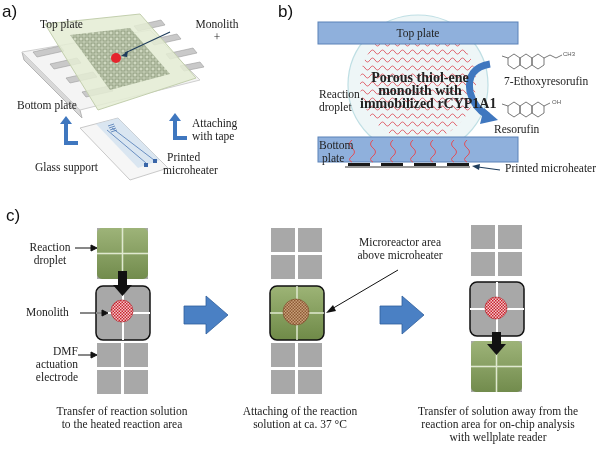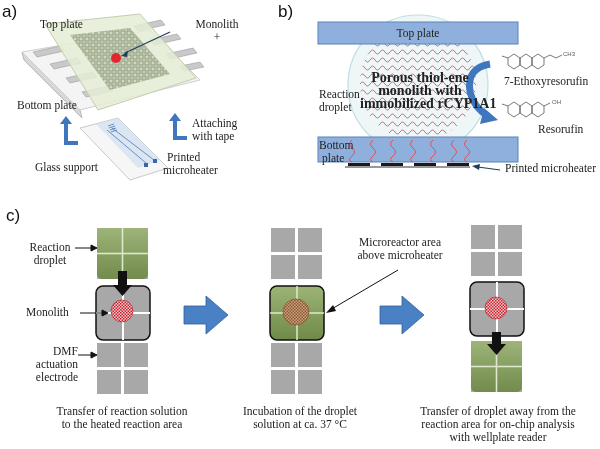--- a/index.html
+++ b/index.html
@@ -222,21 +222,21 @@
 </div>
 <div class="abs lbl" style="left:319px;top:88px;">
   <div>Reaction</div>
   <div>droplet</div>
 </div>
 <div class="abs lbl" style="left:319px;top:139px;">
   <div>Bottom</div>
   <div style="padding-left:3px">plate</div>
 </div>
 <div class="abs lbl" style="left:504px;top:75px;">7-Ethoxyresorufin</div>
-<div class="abs lbl" style="left:538px;top:123px;font-family:Liberation Serif, serif;">Resorufin</div>
+<div class="abs lbl" style="left:494px;top:123px;font-family:Liberation Serif, serif;">Resorufin</div>
 <div class="abs" style="left:563px;top:51px;font-size:6px;color:#555;font-family:'Liberation Sans',sans-serif;">CH3</div>
 <div class="abs" style="left:552px;top:99px;font-size:6px;color:#555;font-family:'Liberation Sans',sans-serif;">OH</div>
 <div class="abs lbl" style="left:505px;top:162px;">Printed microheater</div>
 
 <div class="abs panel-label" style="left:6px;top:206px;">c)</div>
 <div class="abs lbl c" style="left:22px;top:241px;width:56px;">
   <div>Reaction</div>
   <div>droplet</div>
 </div>
 <div class="abs lbl" style="left:26px;top:306px;">Monolith</div>
@@ -247,20 +247,20 @@
 </div>
 <div class="abs lbl c" style="left:340px;top:236px;width:120px;">
   <div>Microreactor area</div>
   <div>above microheater</div>
 </div>
 <div class="abs lbl c" style="left:42px;top:405px;width:160px;">
   <div>Transfer of reaction solution</div>
   <div>to the heated reaction area</div>
 </div>
 <div class="abs lbl c" style="left:230px;top:405px;width:140px;">
-  <div>Incubation of the droplet</div>
+  <div>Attaching of the reaction</div>
   <div>solution at ca. 37 °C</div>
 </div>
 <div class="abs lbl c" style="left:400px;top:405px;width:196px;">
-  <div>Transfer of droplet away from the</div>
+  <div>Transfer of solution away from the</div>
   <div>reaction area for on-chip analysis</div>
   <div>with wellplate reader</div>
 </div>
 
 </body></html>

